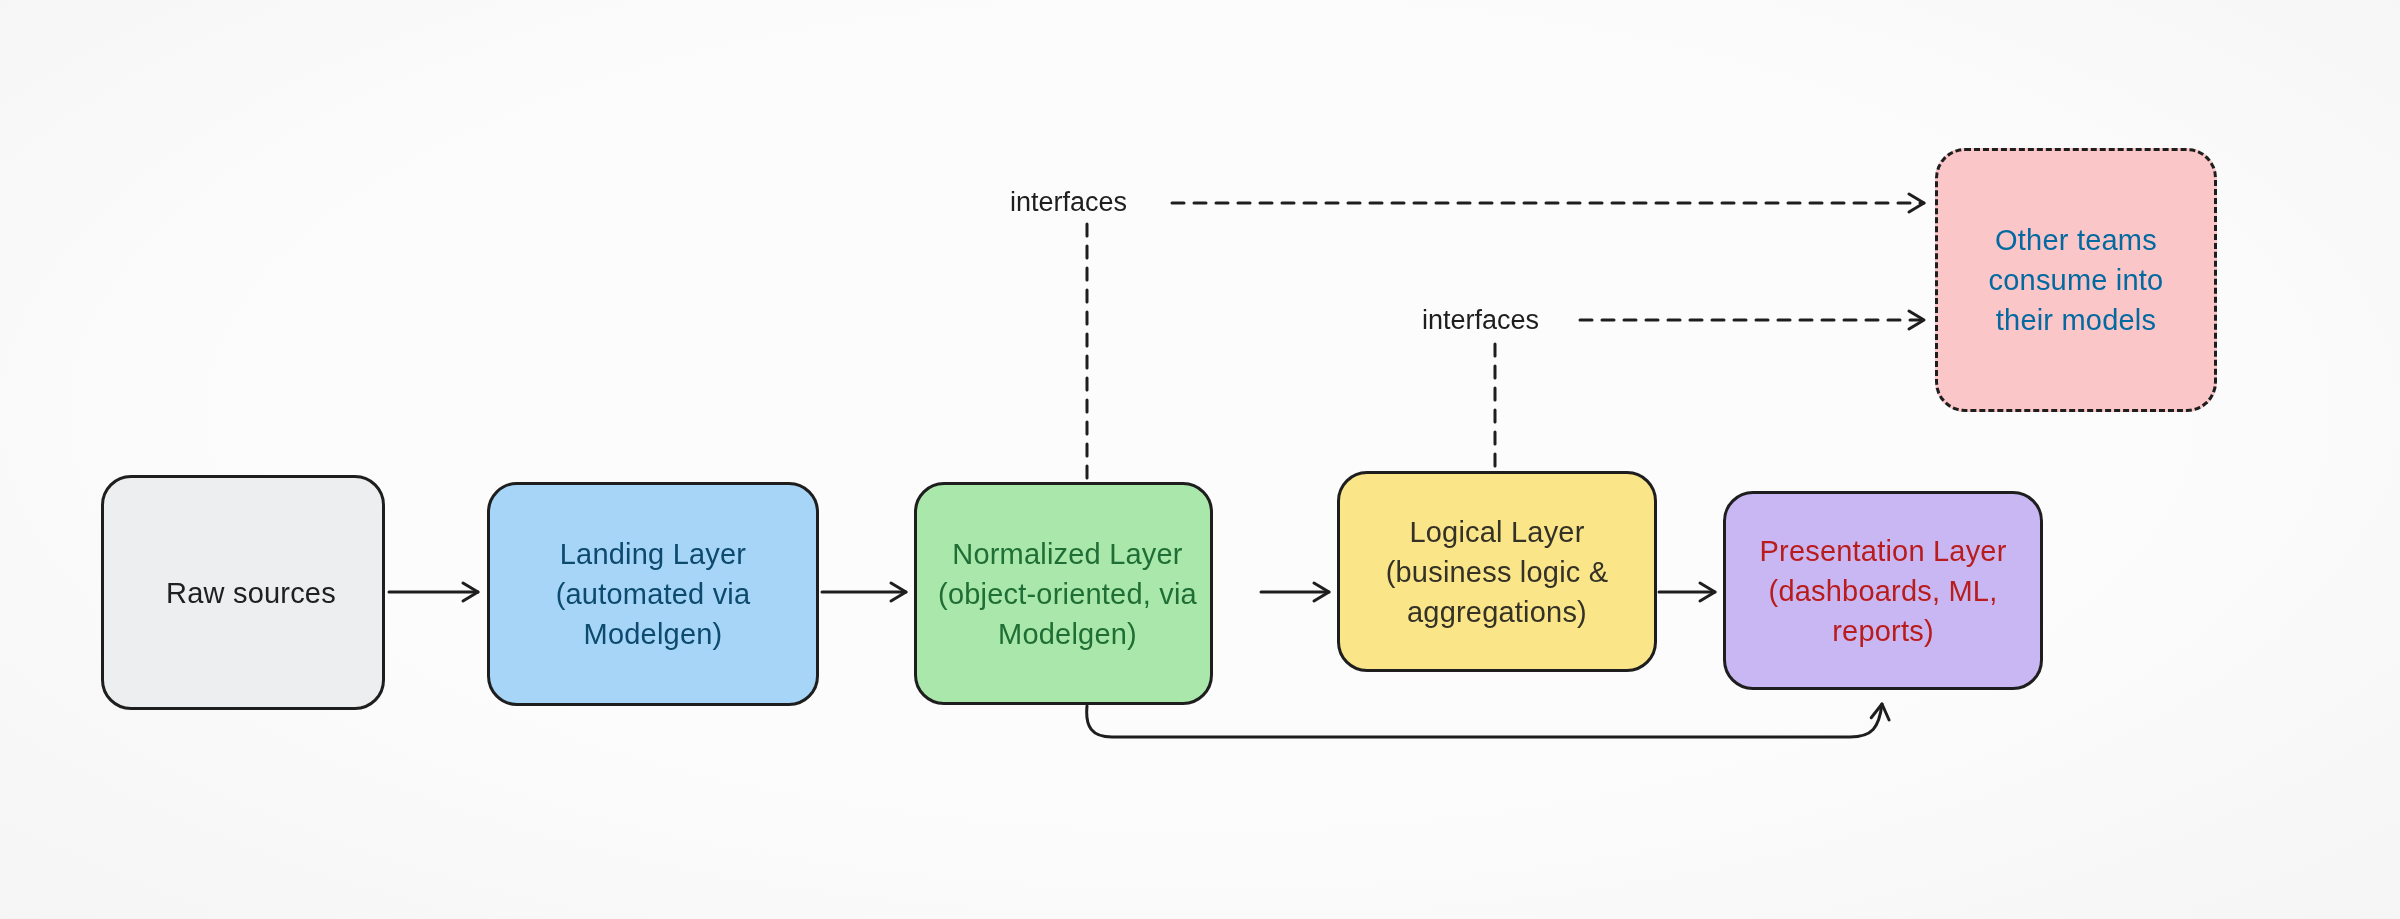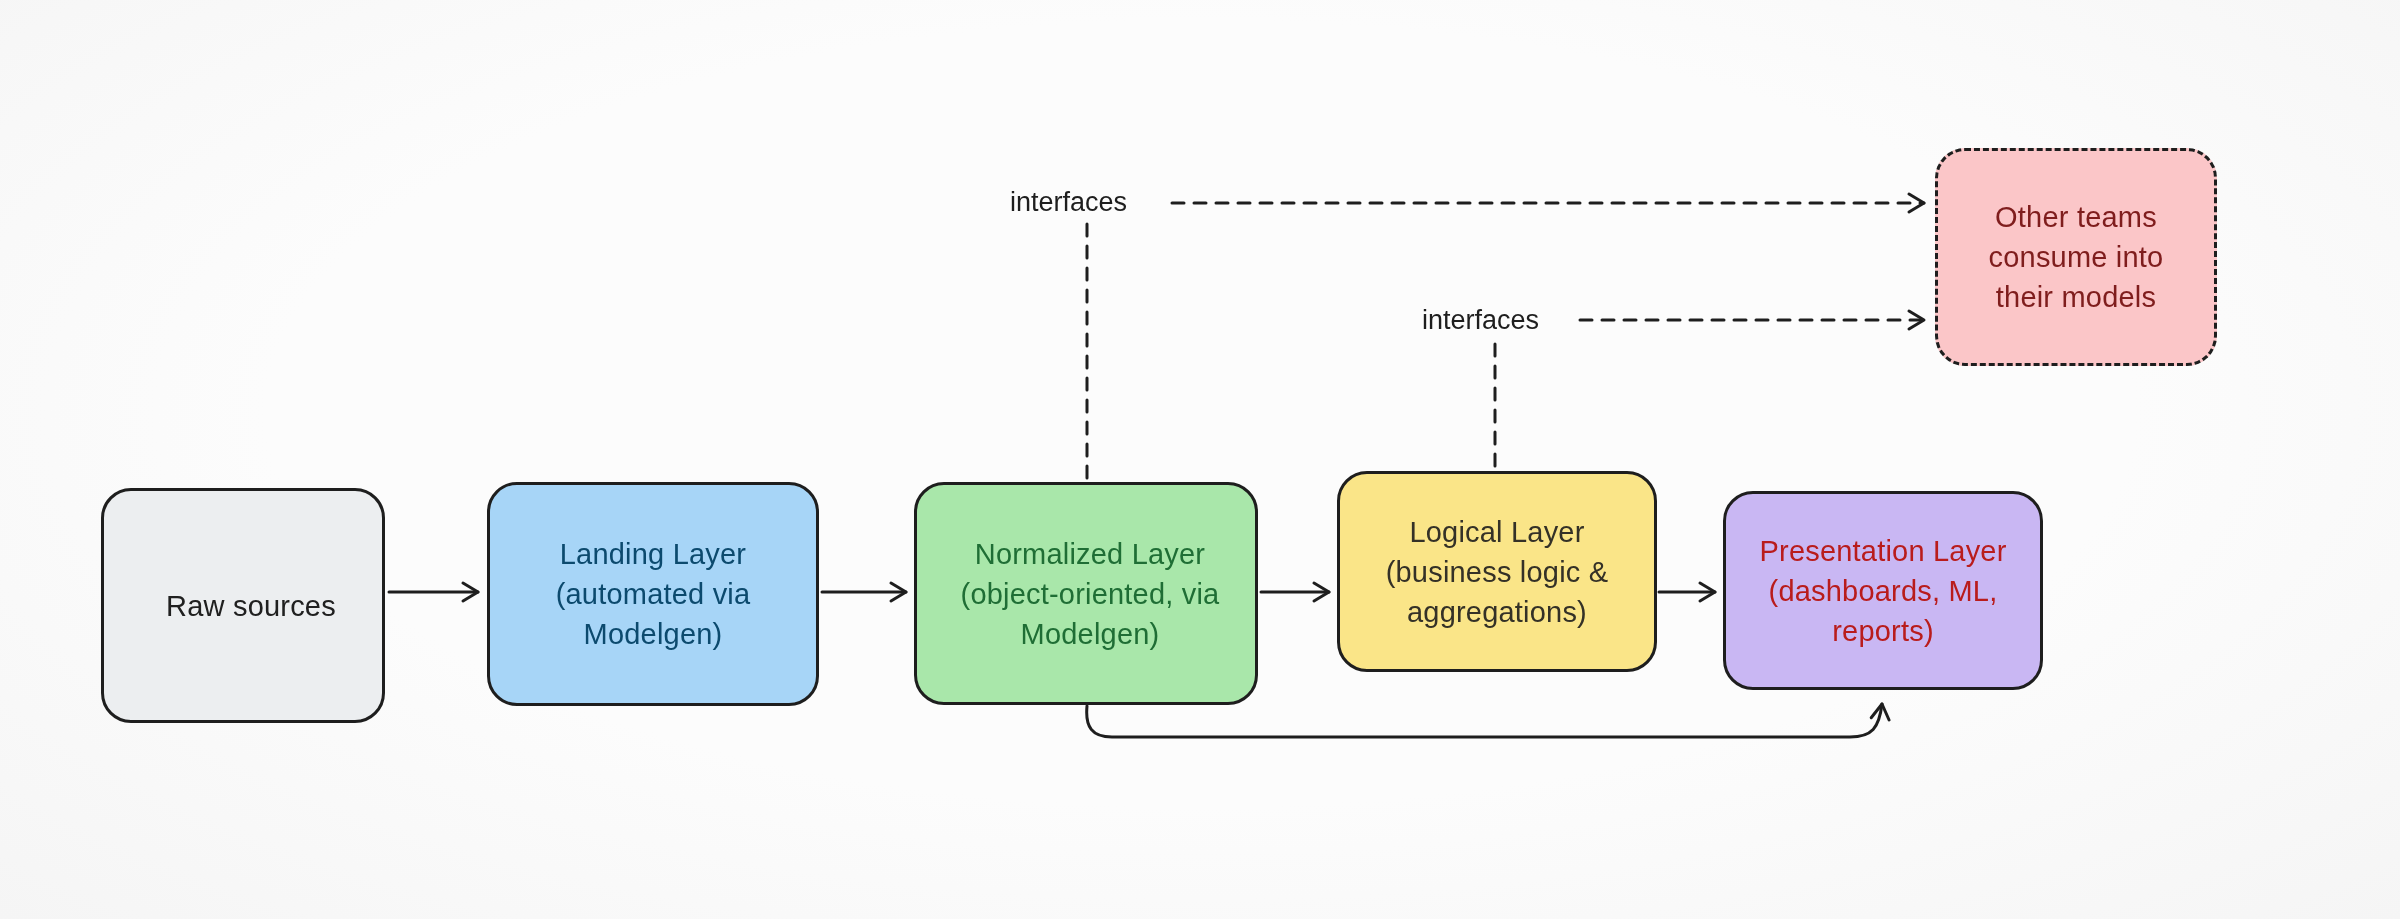--- a/index.html
+++ b/index.html
@@ -69,49 +69,49 @@
     <line x1="1659" y1="592" x2="1715" y2="592" stroke="currentColor" stroke-width="3" marker-end="url(#ah)"></line>
 
     <line x1="1172" y1="203" x2="1924" y2="203" stroke="currentColor" stroke-width="3" stroke-dasharray="12 10" marker-end="url(#ah)"></line>
     <line x1="1087" y1="224" x2="1087" y2="478" stroke="currentColor" stroke-width="3" stroke-dasharray="12 10"></line>
     <line x1="1580" y1="320" x2="1924" y2="320" stroke="currentColor" stroke-width="3" stroke-dasharray="12 10" marker-end="url(#ah)"></line>
     <line x1="1495" y1="344" x2="1495" y2="487" stroke="currentColor" stroke-width="3" stroke-dasharray="12 10"></line>
 
     <path d="M1087,706 C1085,727 1092,737 1112,737 L1850,737 C1872,737 1879,728 1882,704" stroke="currentColor" stroke-width="3" marker-end="url(#ah)"></path>
   </svg>
 
-  <div class="node" style="left: 101px; top: 488px; width: 284px; height: 235px; background: rgb(236, 238, 240); color: rgb(32, 32, 32); padding-left: 16px;">
+  <div class="node" style="left: 101px; top: 475px; width: 284px; height: 235px; background: rgb(236, 238, 240); color: rgb(32, 32, 32); padding-left: 16px;">
       <div>Raw sources</div>
     </div>
 
   <div class="node" style="left: 487px; top: 482px; width: 332px; height: 224px; background: rgb(167, 213, 247); color: #0c4a6e;">
       <div>Landing Layer</div>
       <div>(automated via</div>
       <div>Modelgen)</div>
     </div>
 
-  <div class="node" style="left: 914px; top: 482px; width: 344px; height: 223px; background: rgb(169, 231, 170); color: rgb(31, 110, 53); padding-left: 8px;">
+  <div class="node" style="left: 914px; top: 482px; width: 299px; height: 223px; background: rgb(169, 231, 170); color: rgb(31, 110, 53); padding-left: 8px;">
       <div>Normalized Layer</div>
       <div>(object-oriented, via</div>
       <div>Modelgen)</div>
     </div>
 
   <div class="node" style="left: 1337px; top: 471px; width: 320px; height: 201px; background: rgb(250, 229, 136); color: rgb(52, 49, 39);">
       <div>Logical Layer</div>
       <div>(business logic &amp;</div>
       <div>aggregations)</div>
     </div>
 
   <div class="node" style="left: 1723px; top: 491px; width: 320px; height: 199px; background: rgb(201, 183, 243); color: #b91c1c;">
       <div>Presentation Layer</div>
       <div>(dashboards, ML,</div>
       <div>reports)</div>
     </div>
 
-  <div class="node dashed" style="left: 1935px; top: 148px; width: 282px; height: 218px; background: rgb(251, 198, 200); color: #7f1d1d;">
+  <div class="node dashed" style="left: 1935px; top: 148px; width: 282px; height: 264px; background: rgb(251, 198, 200); color: #0369a1;">
       <div>Other teams</div>
       <div>consume into</div>
       <div>their models</div>
     </div>
 
   <div class="edge-label" style="left:1010px; top:182px;">interfaces</div>
 
   <div class="edge-label" style="left:1422px; top:300px;">interfaces</div>
 
 </div>

